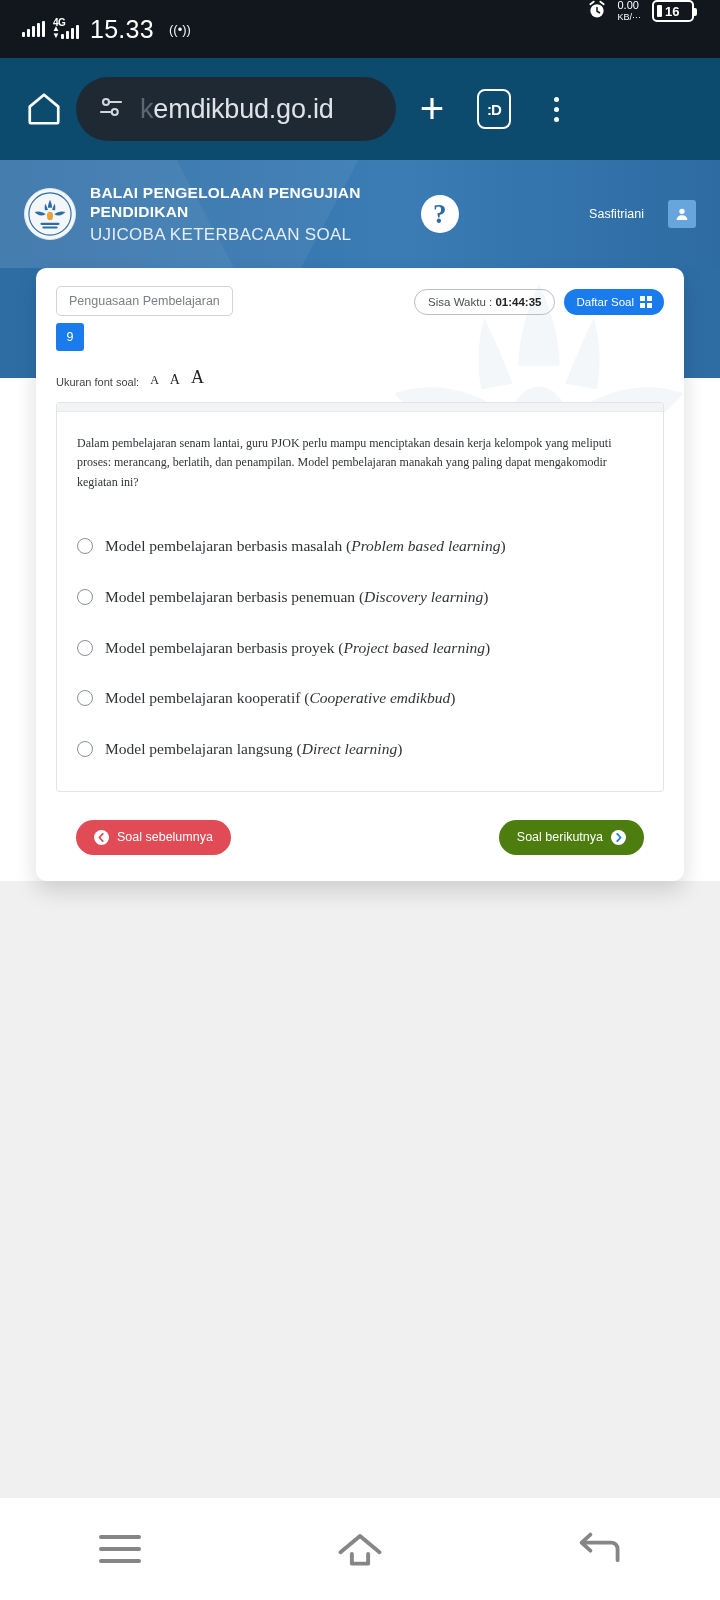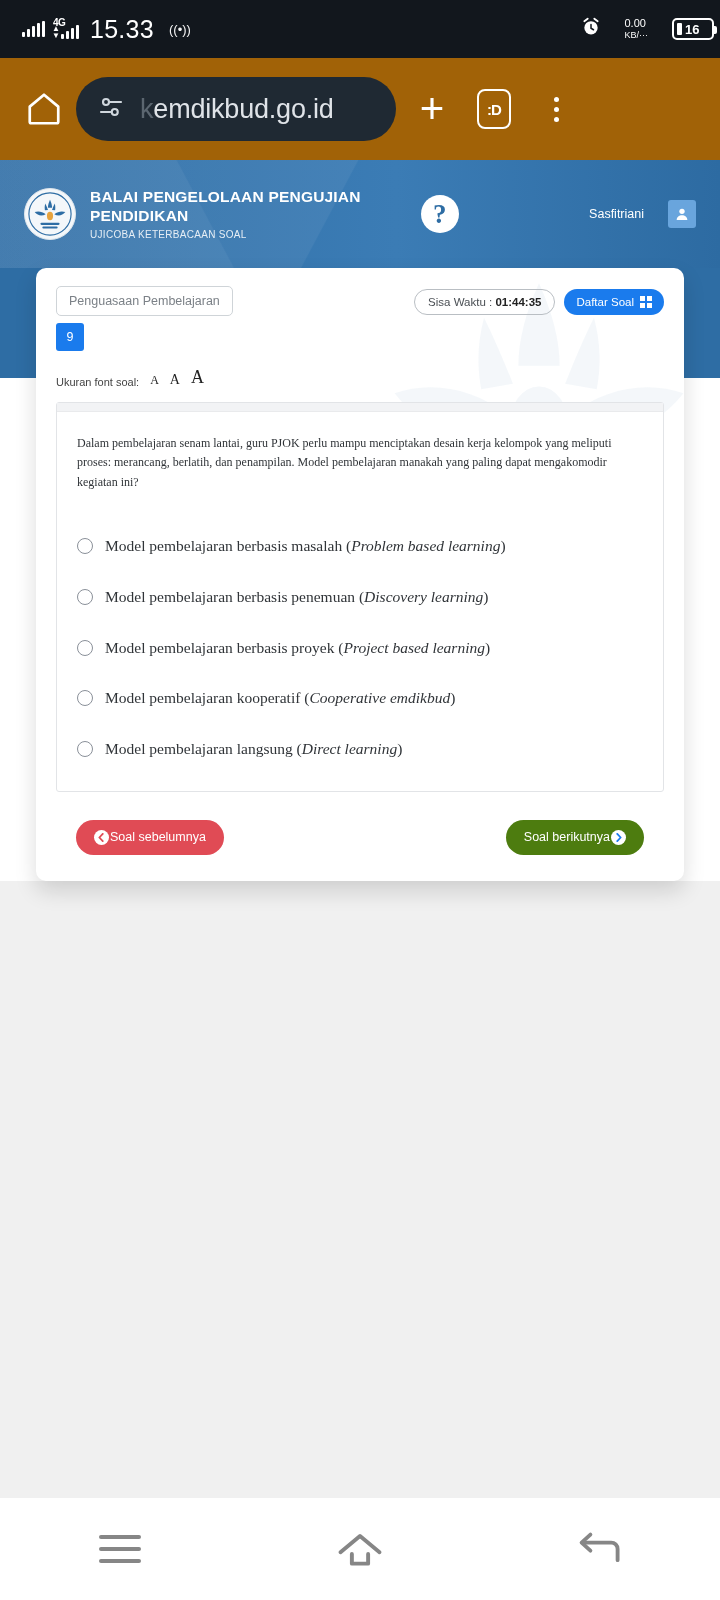--- a/index.html
+++ b/index.html
@@ -12,21 +12,21 @@
   }
   .phone { position: relative; width: 720px; height: 1600px; background:#ffffff; }
 
   
   .statusbar {
     height: 58px; background: #12171d; color:#ffffff;
     display:flex; align-items:center; padding: 0 22px;
     position:relative;
   }
   .sb-left { display:flex; align-items:center; gap:7px; }
-  .sb-right { position:absolute; right:6px; top:0; height:58px; display:flex; align-items:center; gap:24px; }
+  .sb-right { position:absolute; right:26px; top:0; height:58px; display:flex; align-items:flex-start; gap:11px; }
   .bars { display:flex; align-items:flex-end; gap:2px; height:16px; }
   .bars i { display:block; width:3px; background:#fff; border-radius:1px; }
   .bars i:nth-child(1){height:5px;} .bars i:nth-child(2){height:8px;}
   .bars i:nth-child(3){height:11px;} .bars i:nth-child(4){height:14px;}
   .bars i:nth-child(5){height:16px;}
   .sig4g { position:relative; display:flex; align-items:flex-end; height:20px; }
   .sig4g .lbl { font-size:10px; font-weight:bold; line-height:1; position:absolute; top:-1px; left:1px; letter-spacing:-0.5px;}
   .sig4g .arrows { font-size:8px; line-height:7px; margin-right:1px; display:flex; flex-direction:column; justify-content:flex-end; height:16px;}
   .clock { font-size:25px; font-weight:400; letter-spacing:0.3px; margin-left:4px; }
   .wifi-call { font-size:13px; margin-left:8px; opacity:.95; }
@@ -35,21 +35,21 @@
   .battery {
     border:2px solid #fff; border-radius:5px; width:42px; height:22px;
     display:flex; align-items:center; padding:0 3px; position:relative;
     font-size:13px; font-weight:bold; gap:3px;
   }
   .battery::after { content:""; position:absolute; right:-5px; top:6px; width:3px; height:8px; background:#fff; border-radius:0 2px 2px 0;}
   .battery .fill { width:5px; height:12px; background:#fff; border-radius:1px; }
 
   
   .browserbar {
-    height: 102px; background:#a16207;
+    height: 102px; background:#0c4a6e;
     display:flex; align-items:center; padding:0 22px; gap:10px;
   }
   .home-ico { width:44px; height:44px; flex:0 0 44px; display:flex; align-items:center; justify-content:center; }
   .omnibox {
     flex:1 1 auto; height:64px; background:#1f2933; border-radius:32px;
     display:flex; align-items:center; padding:0 20px; gap:14px; overflow:hidden;
     max-width: 320px;
   }
   .omni-url {
     color:#dfe3e8; font-size:27px; white-space:nowrap; letter-spacing:-.2px;
@@ -82,21 +82,21 @@
   .hdr-inner { position:relative; display:flex; align-items:center; width:100%; }
   .emblem {
     width:52px; height:52px; border-radius:50%; background:#f4f7fa;
     flex:0 0 52px; position:relative; margin-right:14px;
     display:flex; align-items:center; justify-content:center;
     border:1px solid #dde5ec;
   }
   .emblem svg { display:block; }
   .hdr-titles { line-height:1.25; }
   .hdr-t1 { color:#ffffff; font-size:15.5px; font-weight:bold; letter-spacing:.2px; }
-  .hdr-t2 { color:#e6eef5; font-size:10px; letter-spacing:.3px; margin-top:3px;}
+  .hdr-t2 { color:#e6eef5; font-size:17px; letter-spacing:.3px; margin-top:3px;}
   .help-ico {
     width:38px; height:38px; border-radius:50%; background:#ffffff; color:#2e6da4;
     display:flex; align-items:center; justify-content:center;
     font-size:27px; font-weight:bold; margin-left:60px; flex:0 0 38px;
     font-family:"Liberation Serif", serif;
   }
   .hdr-user { margin-left:auto; display:flex; align-items:center; gap:24px; }
   .hdr-user .uname { color:#fff; font-size:12.5px; }
   .user-ico {
     width:28px; height:28px; background:#69a5dd; border-radius:3px;
@@ -165,21 +165,21 @@
     flex:0 0 16px; background:#fff;
   }
   .opt-label {
     font-family:"Liberation Serif", serif; font-size:15.5px; color:#303438; line-height:1.4;
   }
   .opt-label i { font-style:italic; }
 
   .nav-row { display:flex; justify-content:space-between; align-items:center; margin-top:28px; padding:0 20px;}
   .nav-btn {
     border:none; border-radius:18px; color:#fff; font-size:12.5px;
-    padding:10px 18px; display:flex; align-items:center; gap:1px; cursor:pointer;
+    padding:10px 18px; display:flex; align-items:center; gap:8px; cursor:pointer;
   }
   .nav-prev { background:#e04b55; }
   .nav-next { background:#4d7c0f; }
   .circ-ico {
     width:15px; height:15px; border-radius:50%; background:#fff;
     display:flex; align-items:center; justify-content:center; flex:0 0 15px;
   }
   .circ-ico svg { display:block; }
 
   .page-rest { background:#f0f0f0; height:800px; }

